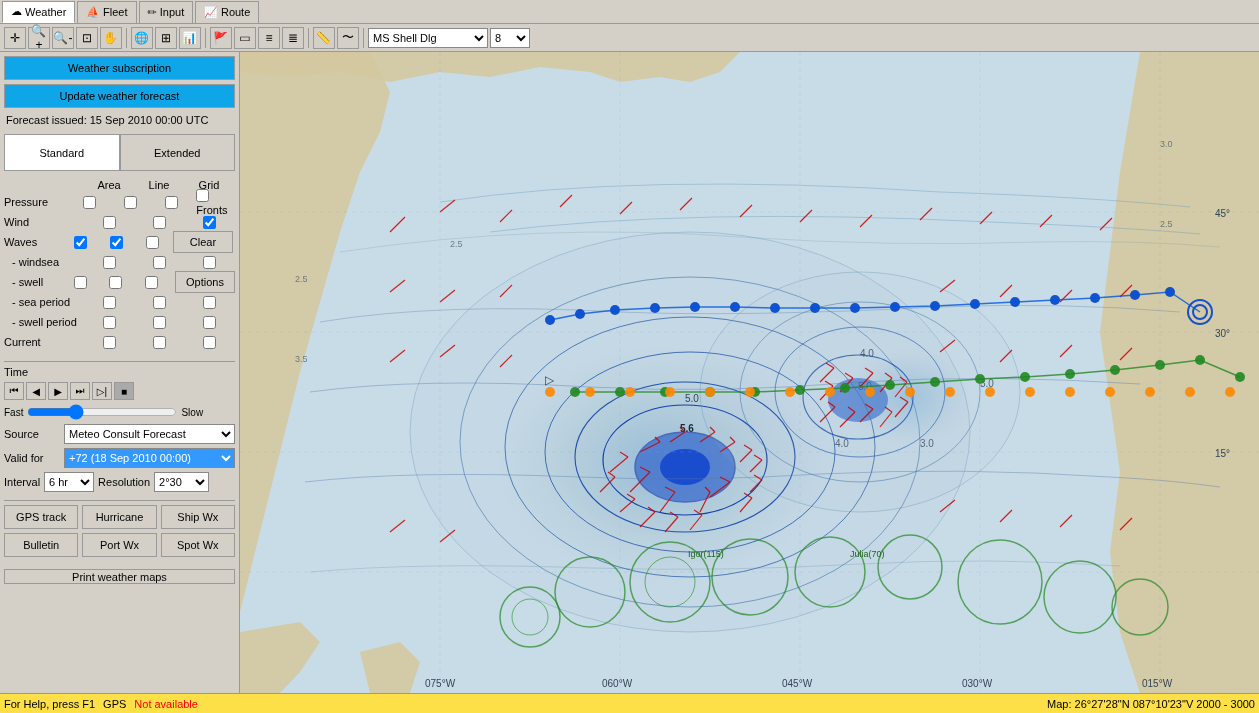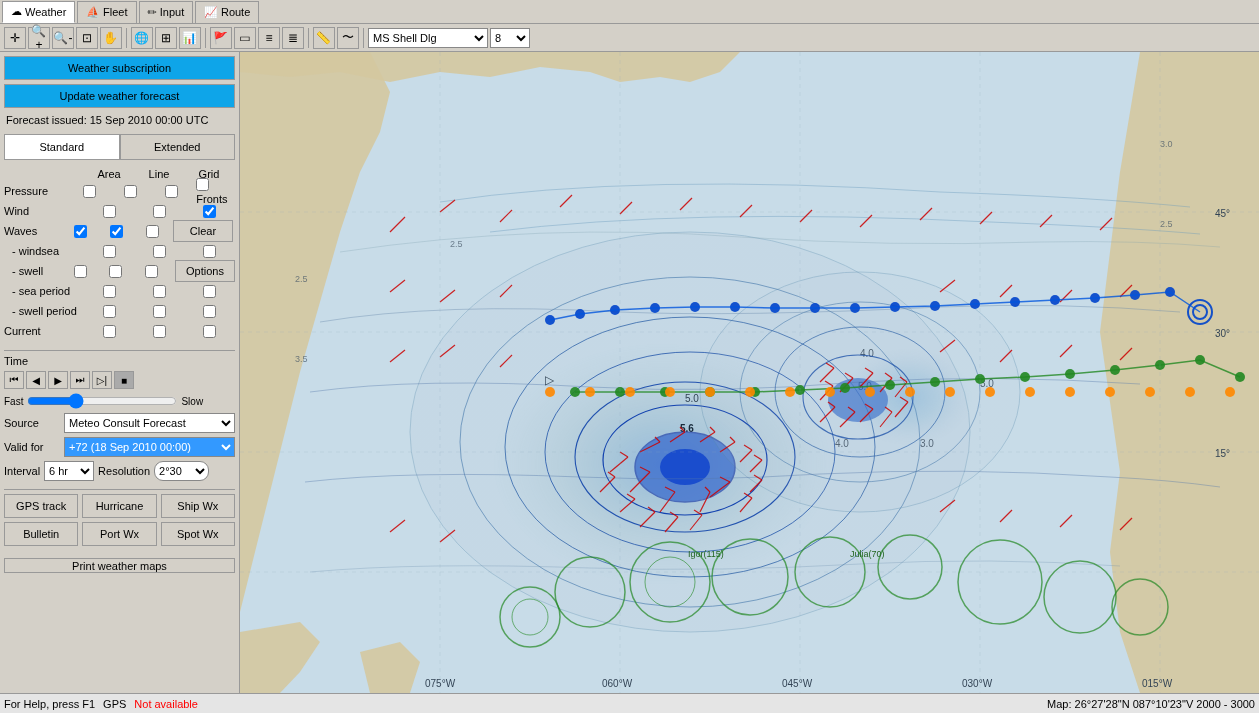--- a/index.html
+++ b/index.html
@@ -20,21 +20,21 @@
     #main { display: flex; height: calc(713px - 24px - 28px - 20px); }
 
     
     #sidebar { width: 240px; background: #d4d0c8; border-right: 1px solid #999; display: flex; flex-direction: column; padding: 4px; flex-shrink: 0; }
 
     .sidebar-btn { width: 100%; height: 24px; background: #0ea5e9; border: 1px solid #999; cursor: pointer; font-size: 11px; margin-bottom: 4px; }
 
     .forecast-info { font-size: 11px; margin-bottom: 6px; padding: 2px; }
 
     .tab-row { display: flex; margin-bottom: 8px; }
-    .tab-btn { flex: 1; height: 26px; background: #d4d0c8; border: 1px solid #999; cursor: pointer; font-size: 11px; }
+    .tab-btn { flex: 1; height: 37px; background: #d4d0c8; border: 1px solid #999; cursor: pointer; font-size: 11px; }
     .tab-btn.active { background: #fff; }
 
     .checkbox-section { font-size: 11px; margin-bottom: 4px; }
     .checkbox-header { display: flex; gap: 0px; margin-bottom: 2px; }
     .col-label { font-size: 11px; width: 50px; text-align: center; }
     .col-label-first { width: 80px; }
     .checkbox-row { display: flex; align-items: center; margin-bottom: 2px; height: 18px; }
     .row-label { width: 80px; font-size: 11px; }
     .row-label-indented { width: 80px; font-size: 11px; padding-left: 8px; }
     .cb-cell { width: 50px; display: flex; align-items: center; justify-content: center; }
@@ -62,21 +62,21 @@
     
     #map-area { flex: 1; position: relative; overflow: hidden; background: #b8d4e8; }
 
     
     .map-svg { position: absolute; top: 0; left: 0; width: 100%; height: 100%; }
 
     
     #map-timestamp { position: absolute; top: 2px; left: 4px; font-size: 11px; color: #333; background: rgba(255,255,255,0.7); padding: 1px 3px; }
 
     
-    #status-bar { height: 20px; background: #e5e5e5; border-top: 1px solid #999; display: flex; align-items: center; padding: 0 4px; font-size: 11px; gap: 8px; }
+    #status-bar { height: 20px; background: #fde047; border-top: 1px solid #999; display: flex; align-items: center; padding: 0 4px; font-size: 11px; gap: 8px; }
     .status-gps { color: red; }
     .status-right { margin-left: auto; }
 
     
     .bottom-btn-row { display: flex; gap: 4px; margin-bottom: 4px; }
 
     .print-btn { width: 100%; height: 15px; background: #d4d0c8; border: 1px solid #999; cursor: pointer; font-size: 11px; margin-top: auto; }
 
     
     .opt-btn { width: 60px; height: 22px; background: #d4d0c8; border: 1px solid #999; cursor: pointer; font-size: 11px; }
@@ -296,21 +296,21 @@
         <option>+72 (18 Sep 2010 00:00)</option>
       </select>
     </div>
 
     <div class="interval-row">
       <span>Interval</span>
       <select class="small-select" style="width:50px;">
         <option>6 hr</option>
       </select>
       <span>Resolution</span>
-      <select class="small-select" style="width:55px;border-radius:9px;">
+      <select class="small-select" style="width:55px;">
         <option>2°30</option>
       </select>
     </div>
 
     <div class="divider"></div>
 
     <div class="bottom-btn-row">
       <button class="action-btn">GPS track</button>
       <button class="action-btn">Hurricane</button>
       <button class="action-btn">Ship Wx</button>

